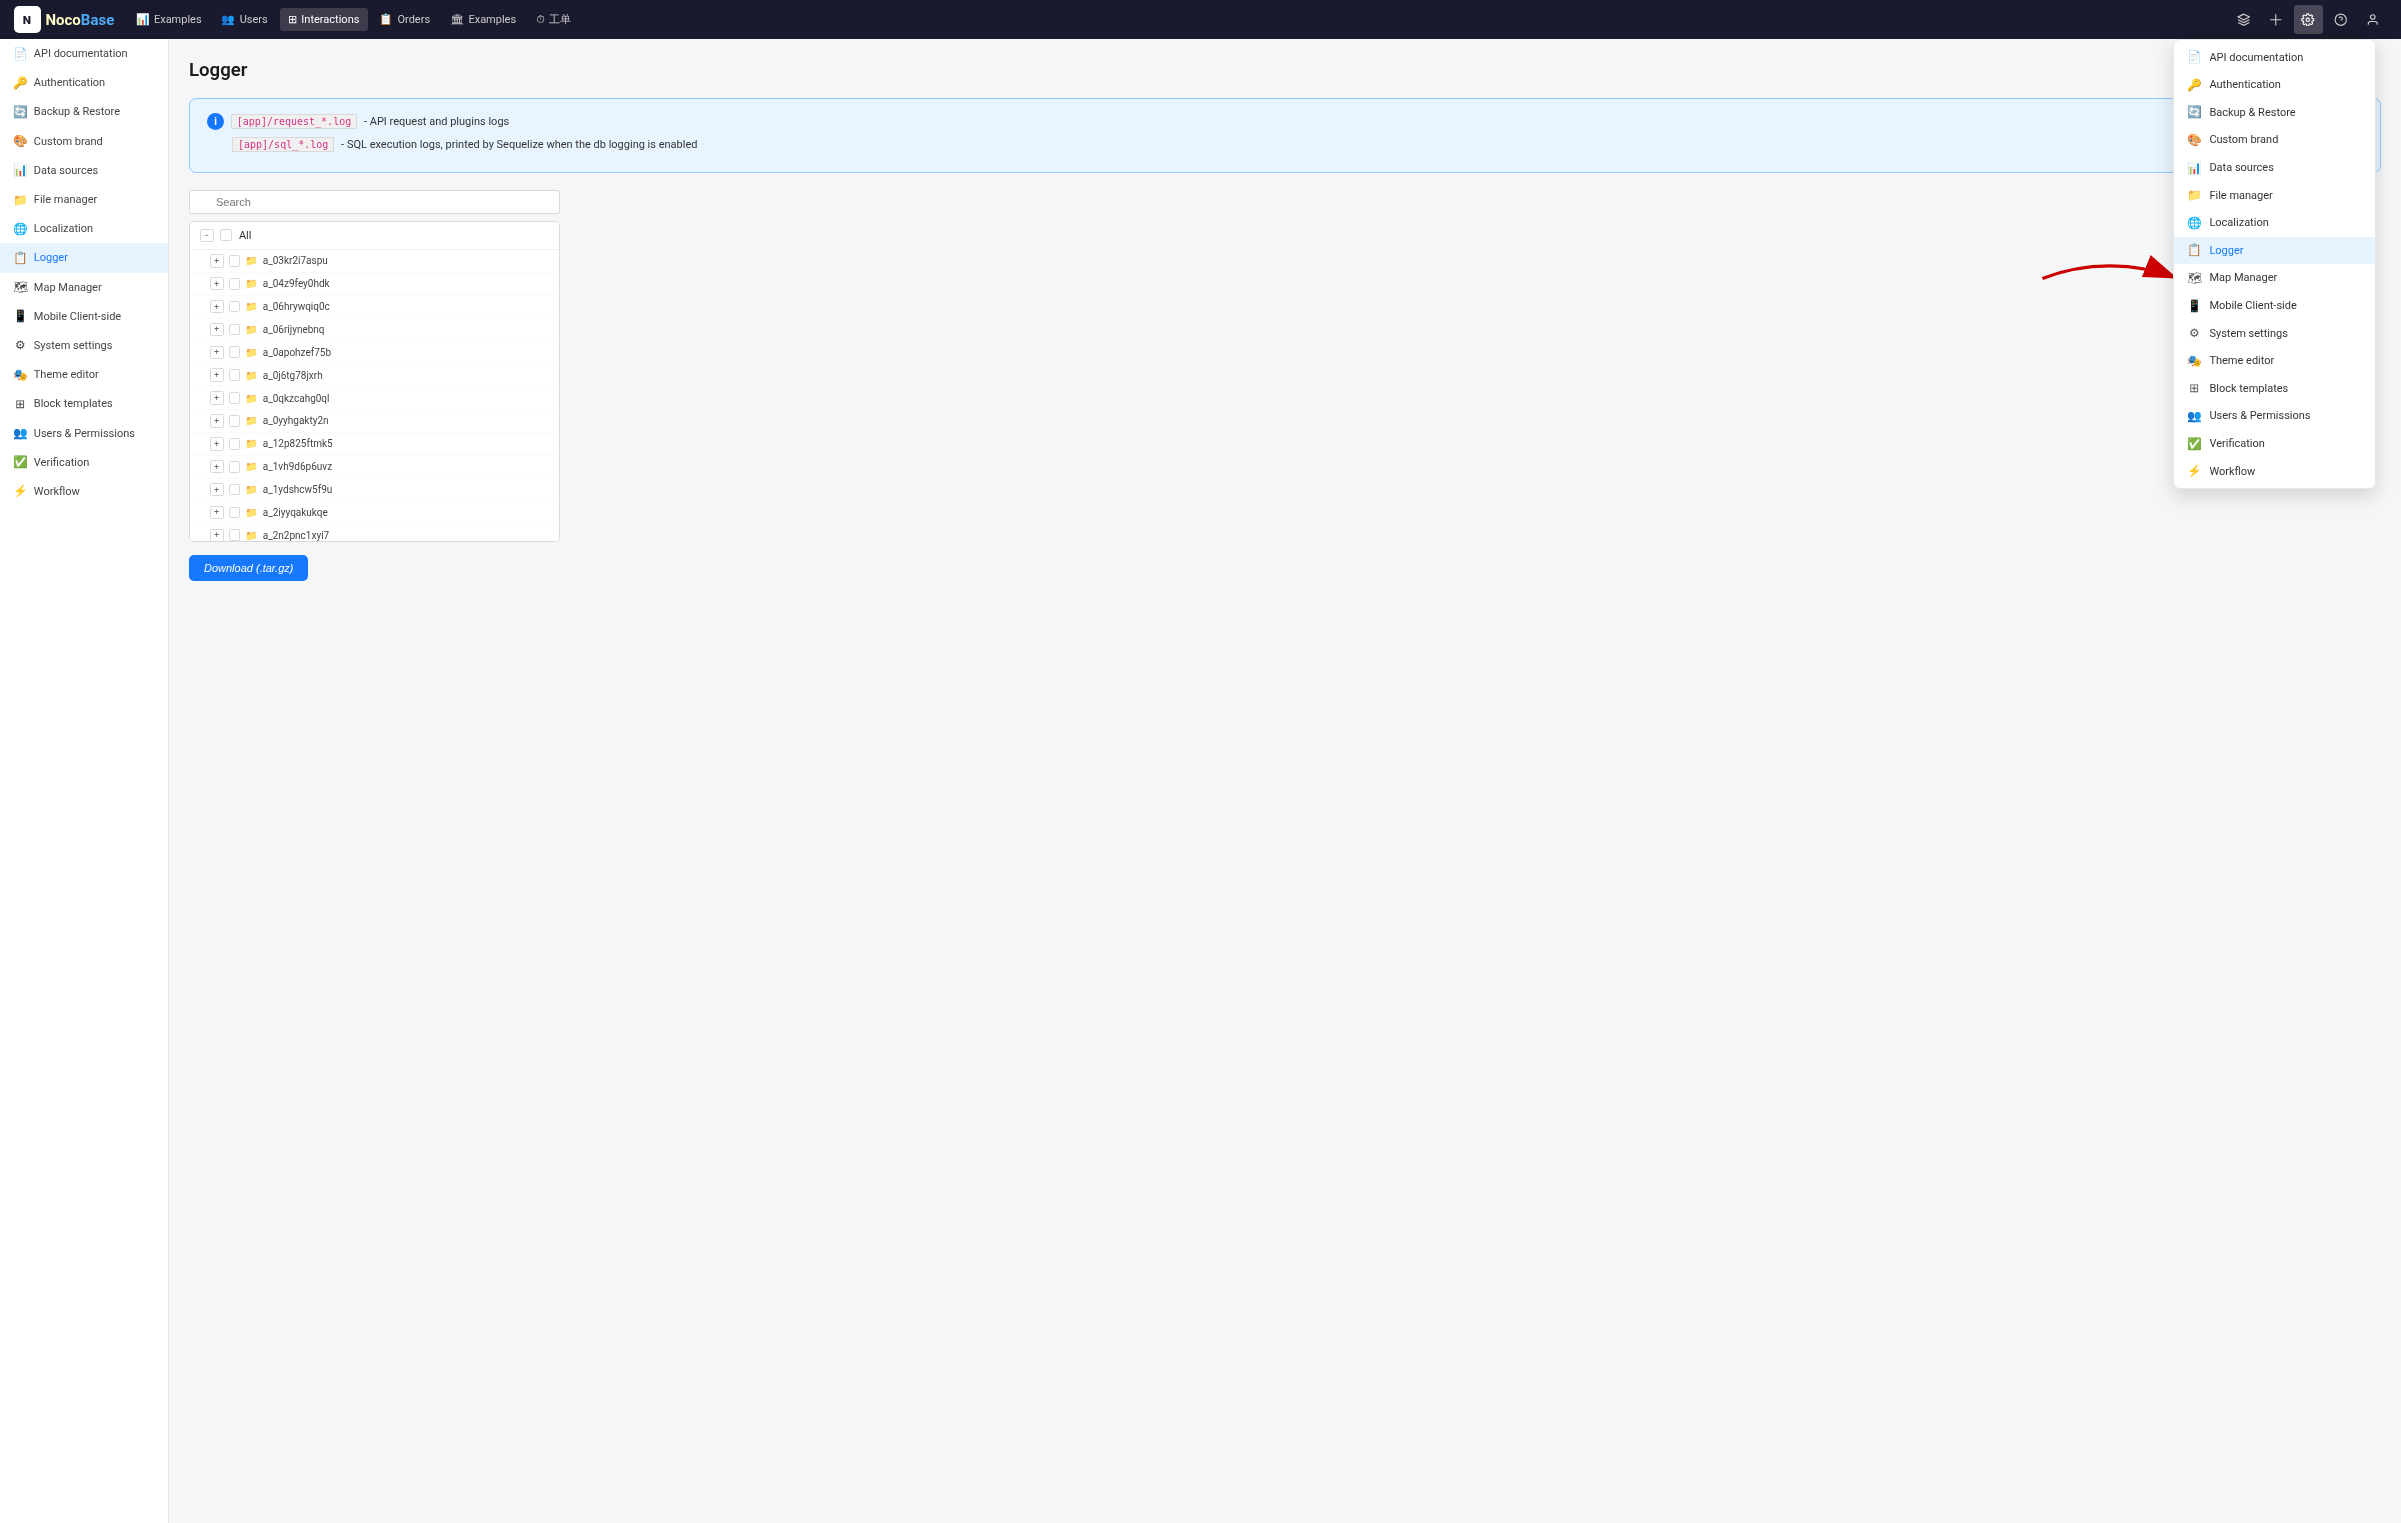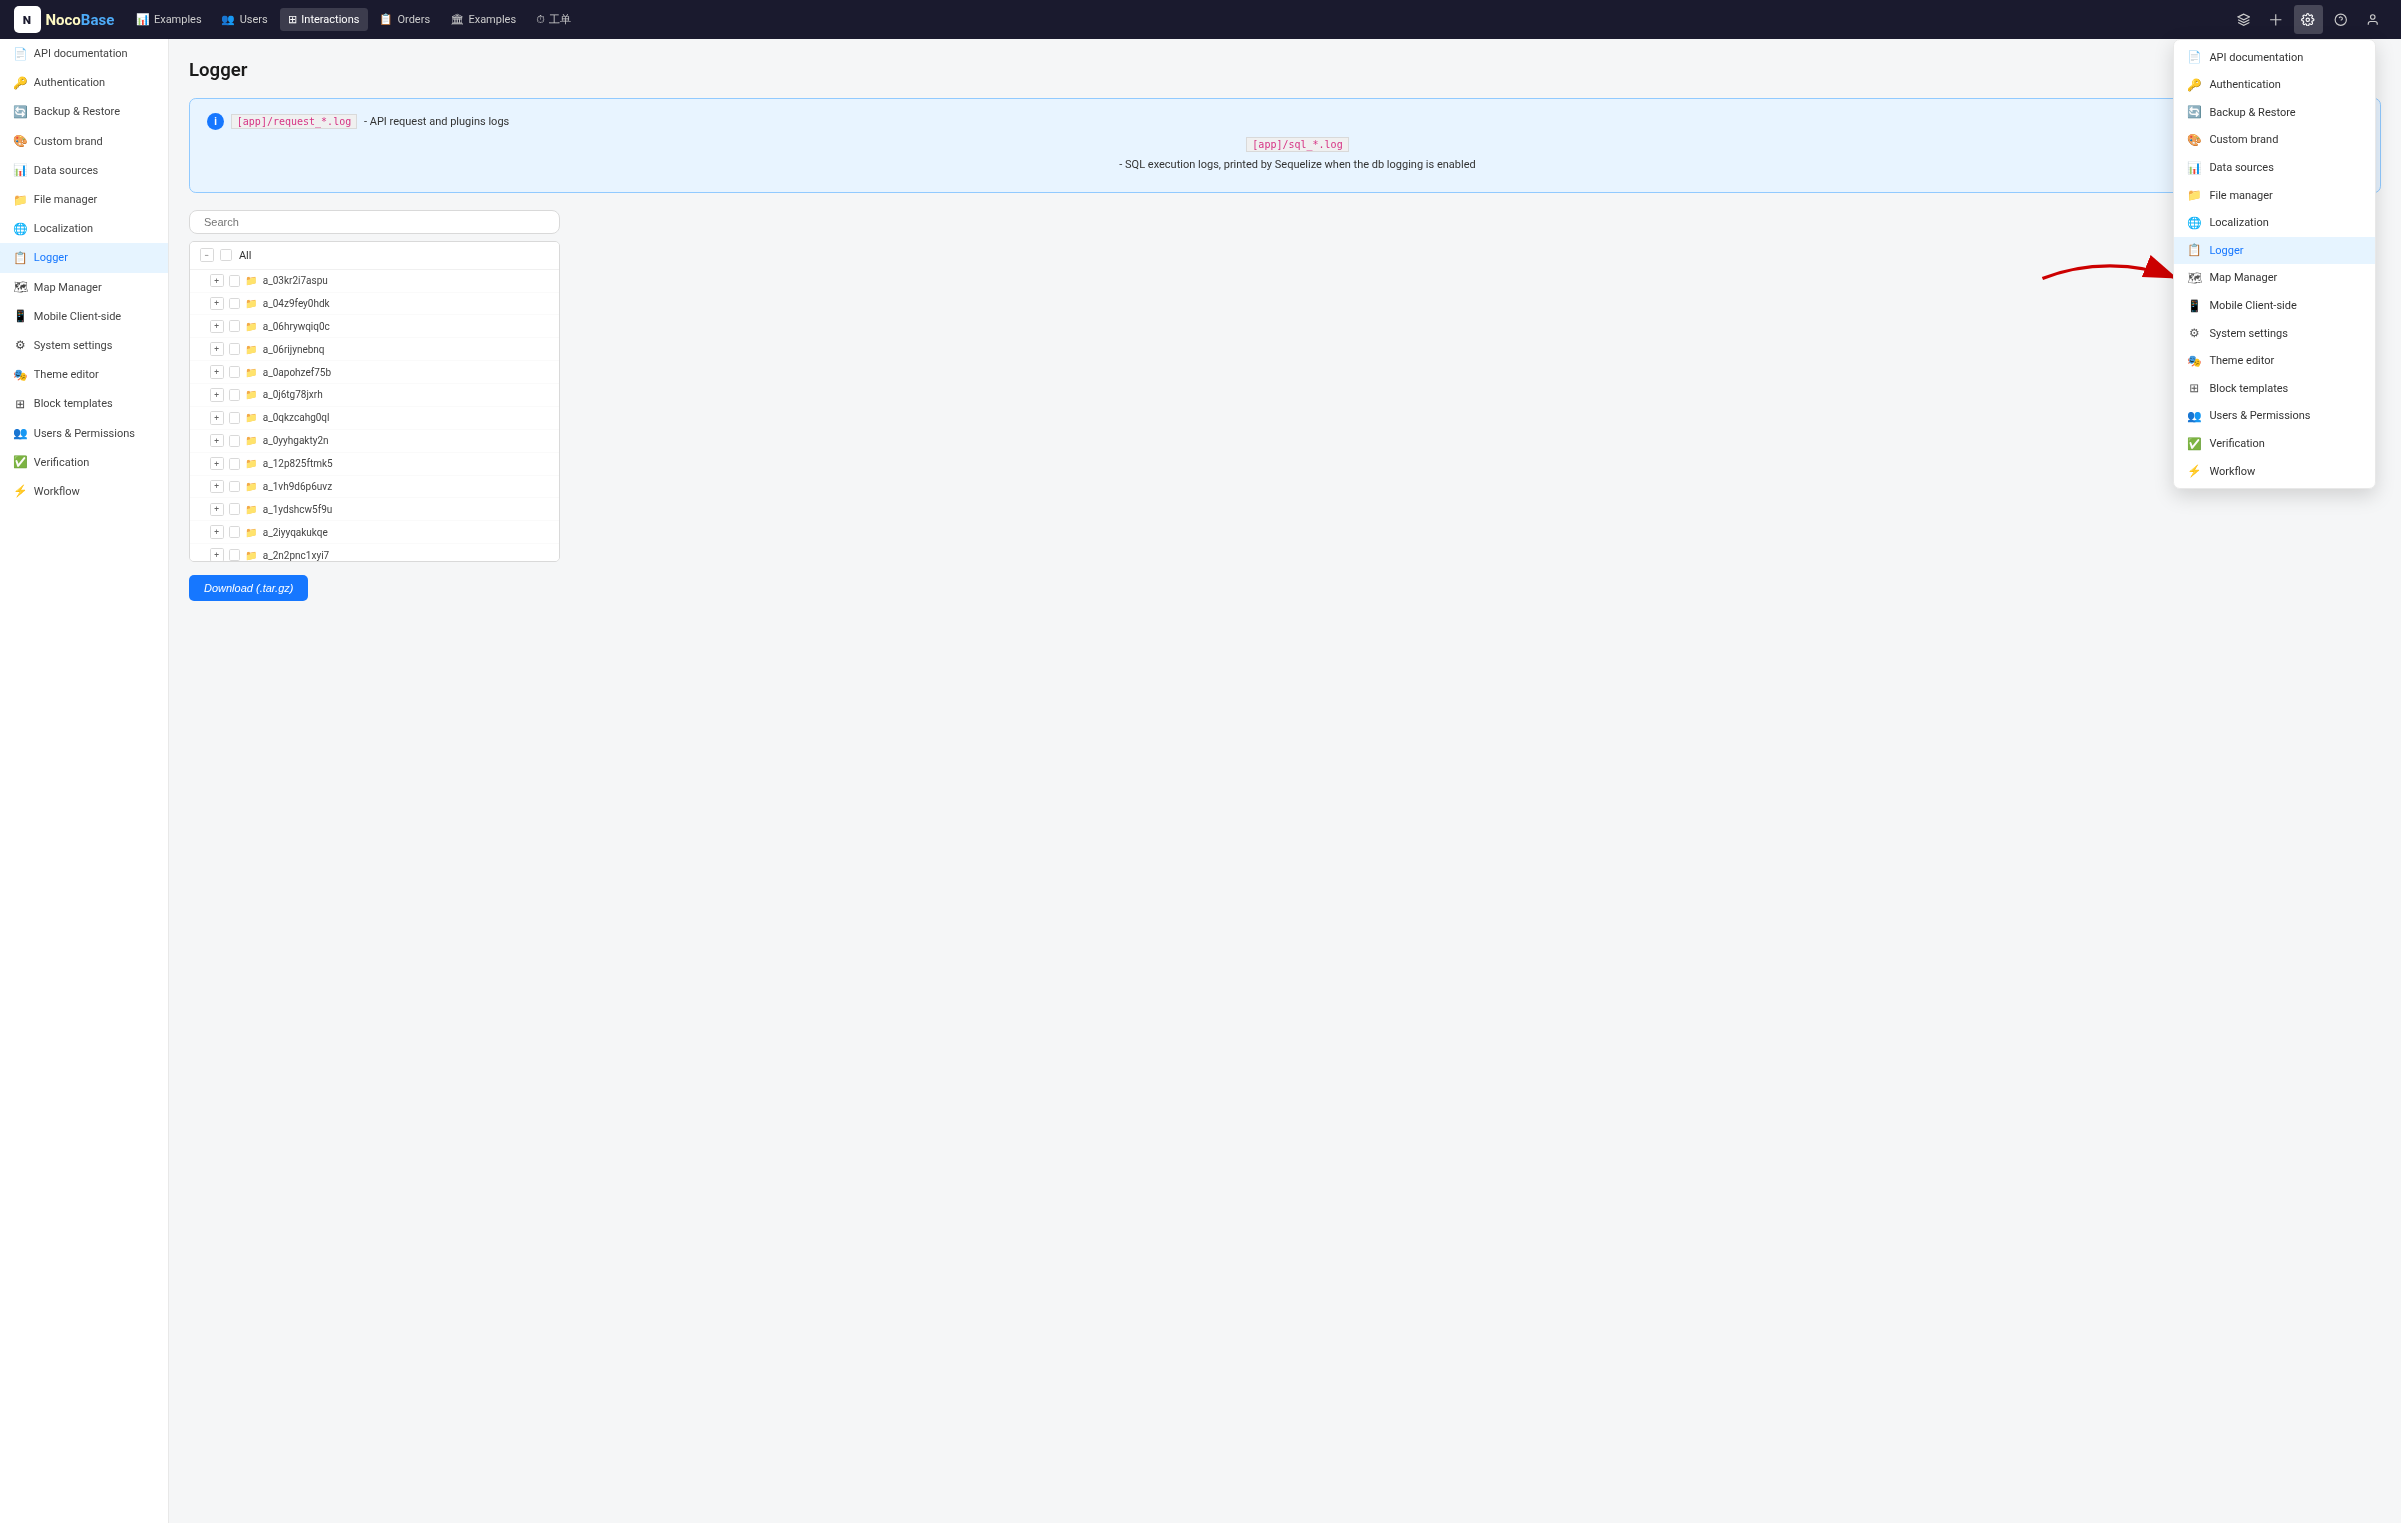--- a/index.html
+++ b/index.html
@@ -152,22 +152,22 @@
 
     
     .search-container {
       position: relative;
       margin-bottom: 6.8px;
     }
     .search-input {
       width: 100%;
       max-width: 371px;
       border: 0.8px solid #d9d9d9;
-      border-radius: 8px;
-      padding: 5px 27px 5px 14px;
+      border-radius: 2px;
+      padding: 5px 27px 5px 26px;
       font-size: 11px;
       outline: none;
       background: white;
     }
     .search-icon-btn {
       position: absolute;
       right: 6.8px;
       top: 50%;
       transform: translateY(-50%);
       color: #999;
@@ -416,21 +416,21 @@
 
   <main class="main">
     <h1 class="page-title">Logger</h1>
 
     <div class="info-box">
       <div class="info-line">
         <div class="info-icon">i</div>
         <span class="code-tag">[app]/request_*.log</span>
         <span>- API request and plugins logs</span>
       </div>
-      <div class="info-line" style="padding-left: 25px; flex-direction: column;">
+      <div class="info-line" style="padding-left: 25px;">
         <span class="code-tag">[app]/sql_*.log</span>
         <span>- SQL execution logs, printed by Sequelize when the db logging is enabled</span>
       </div>
     </div>
 
     <div class="search-container">
       <input type="text" class="search-input" placeholder="Search" style="">
       <span class="search-icon-btn">
         <svg width="11.8" height="11.8" viewBox="0 0 24 24" fill="none" stroke="currentColor" stroke-width="2">
             <circle cx="11" cy="11" r="8"></circle>

